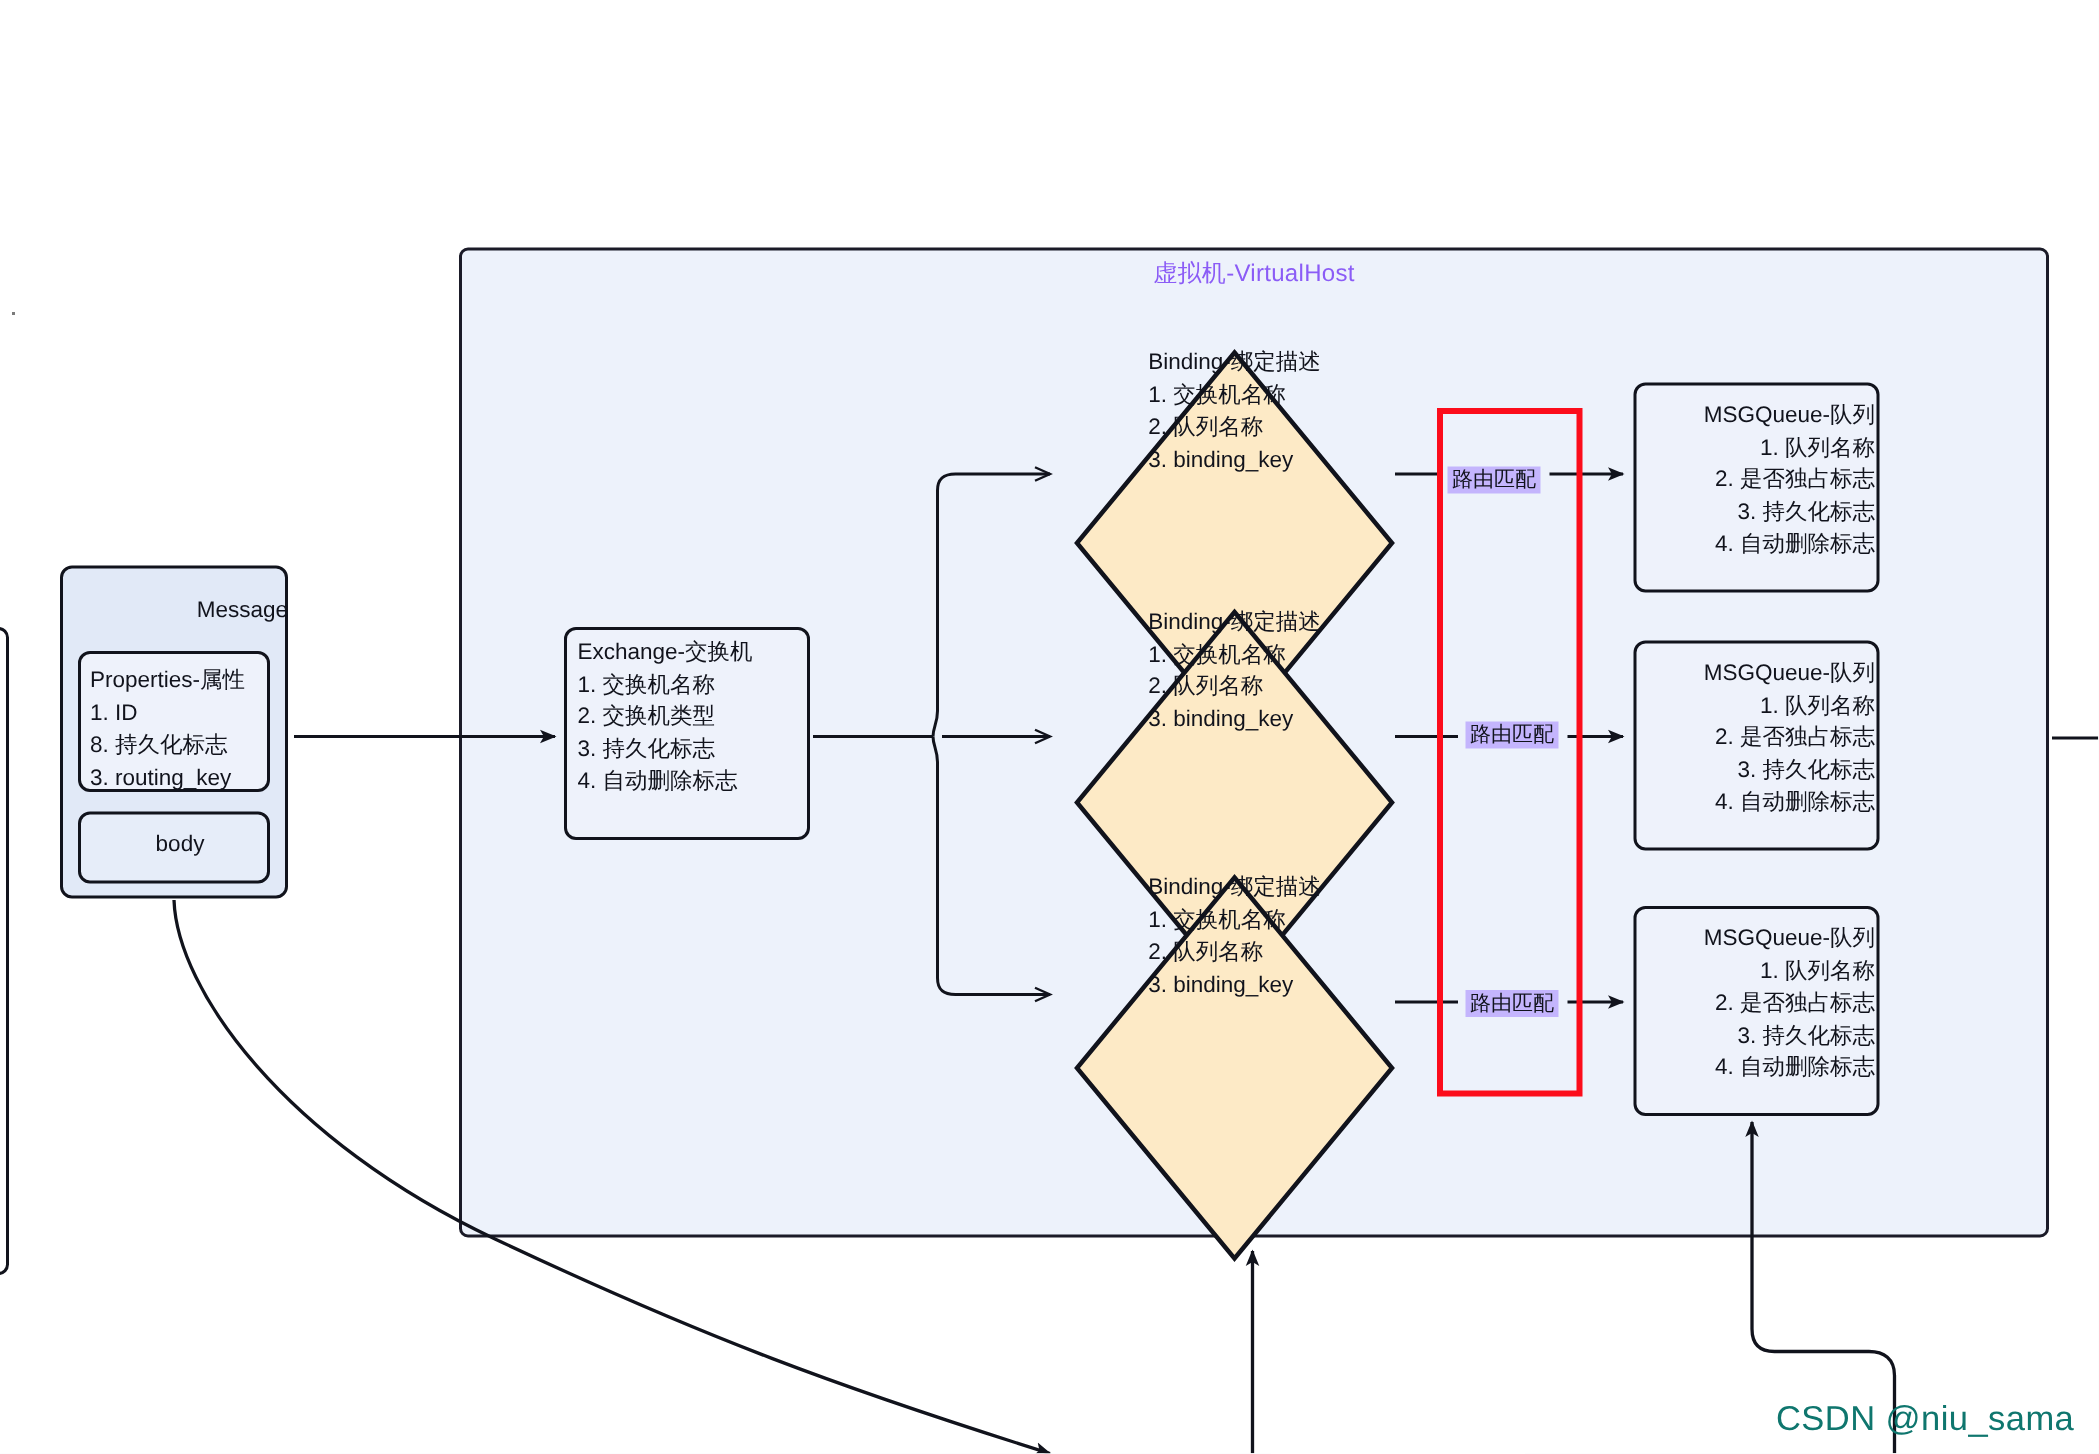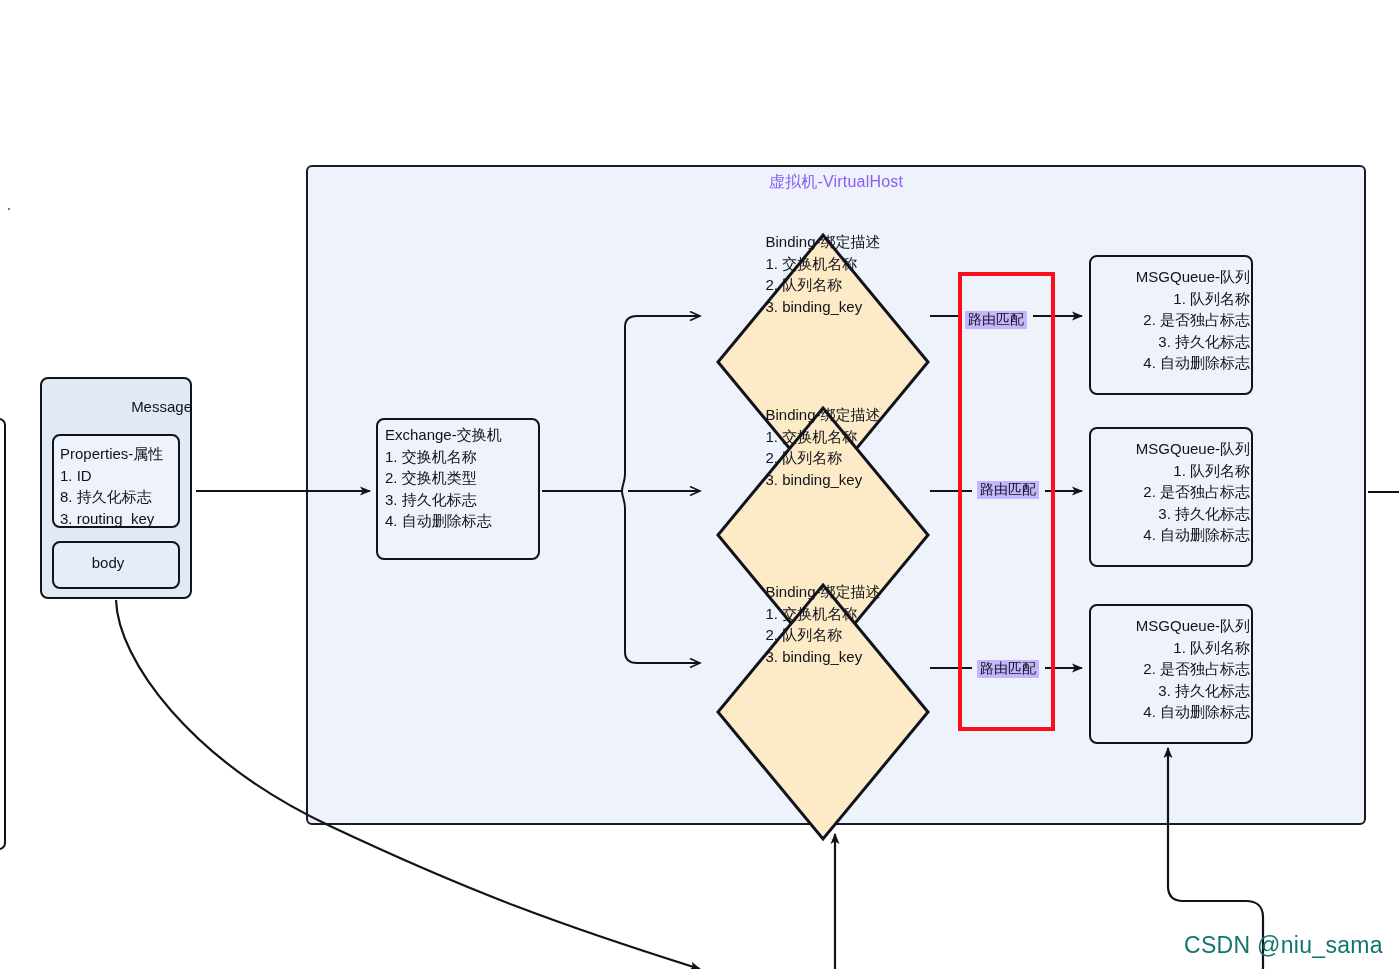--- a/index.html
+++ b/index.html
@@ -90,20 +90,21 @@
     width: 128px; height: 48px;
     background: #e6edf9;
   }
   .body-text {
     position: absolute;
     left: 52px; top: 554px;
     width: 112px;
     text-align: center;
     font-size: 15px;
     color: #11131c;
+    padding-left: 12px;
   }
   
   .edge-bar-left {
     position: absolute;
     left: -8px; top: 418px;
     width: 14px; height: 432px;
     border: 2px solid #11131c;
     border-radius: 7px;
     background: #ffffff;
     box-sizing: border-box;

